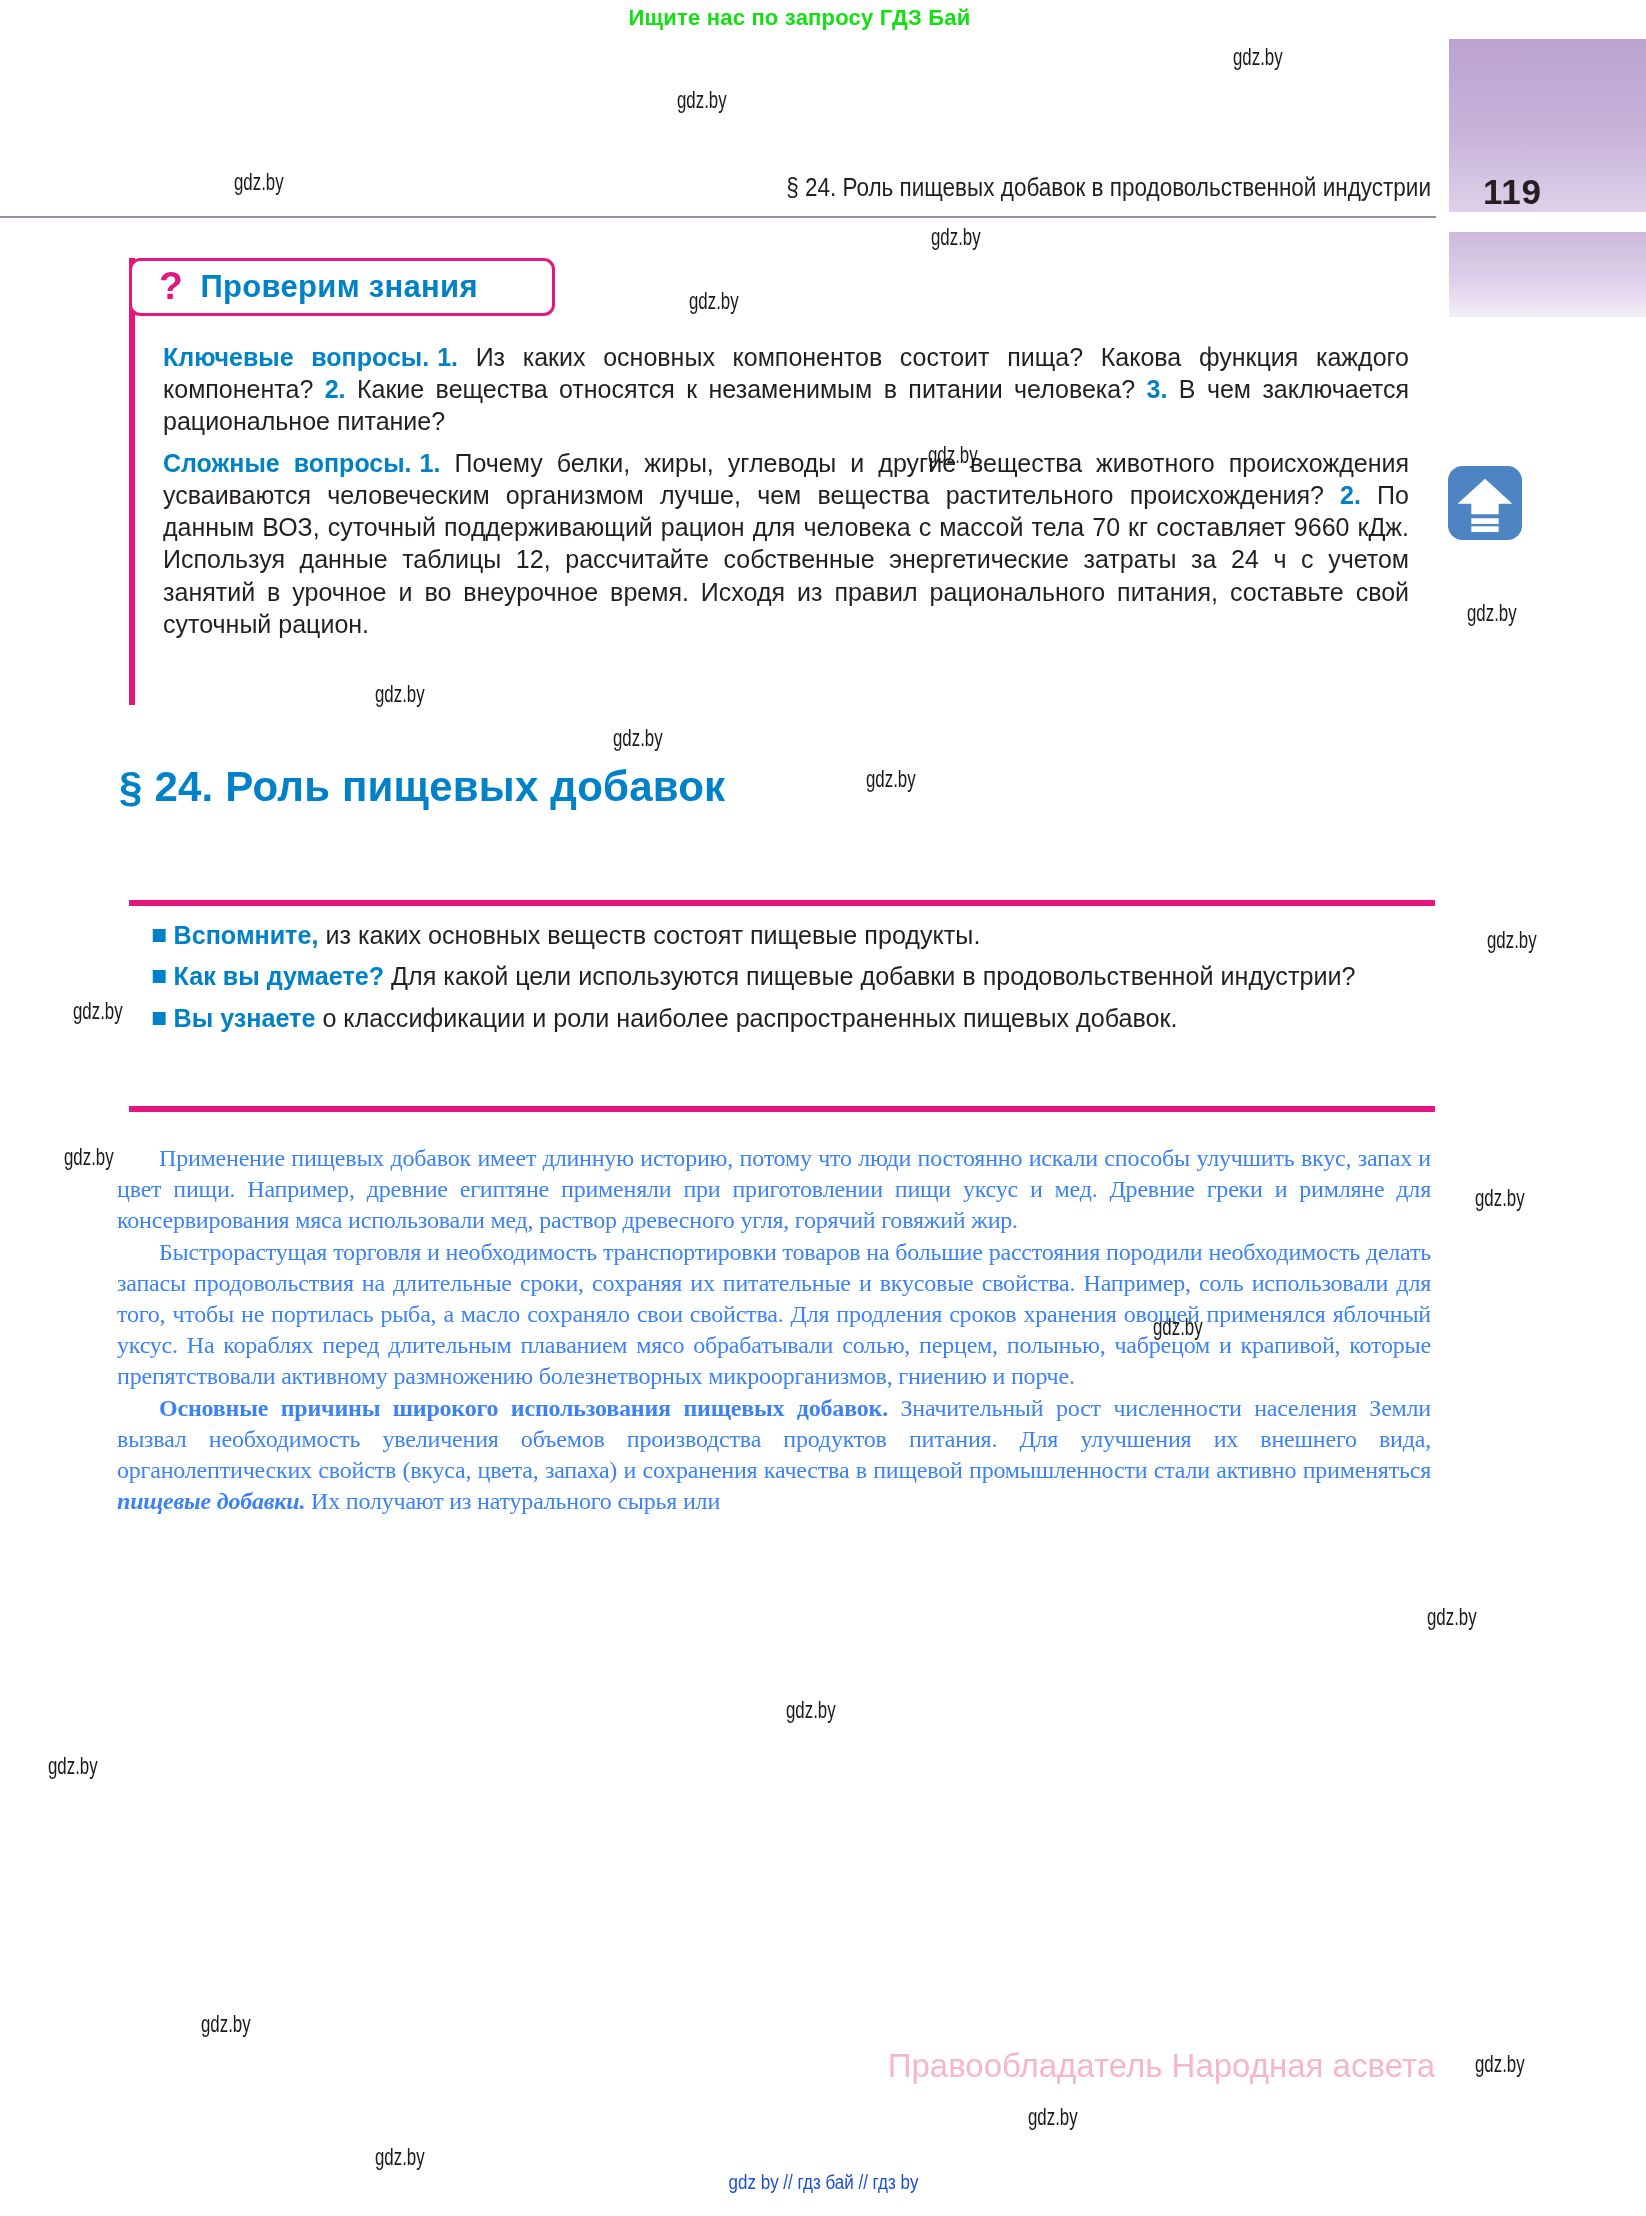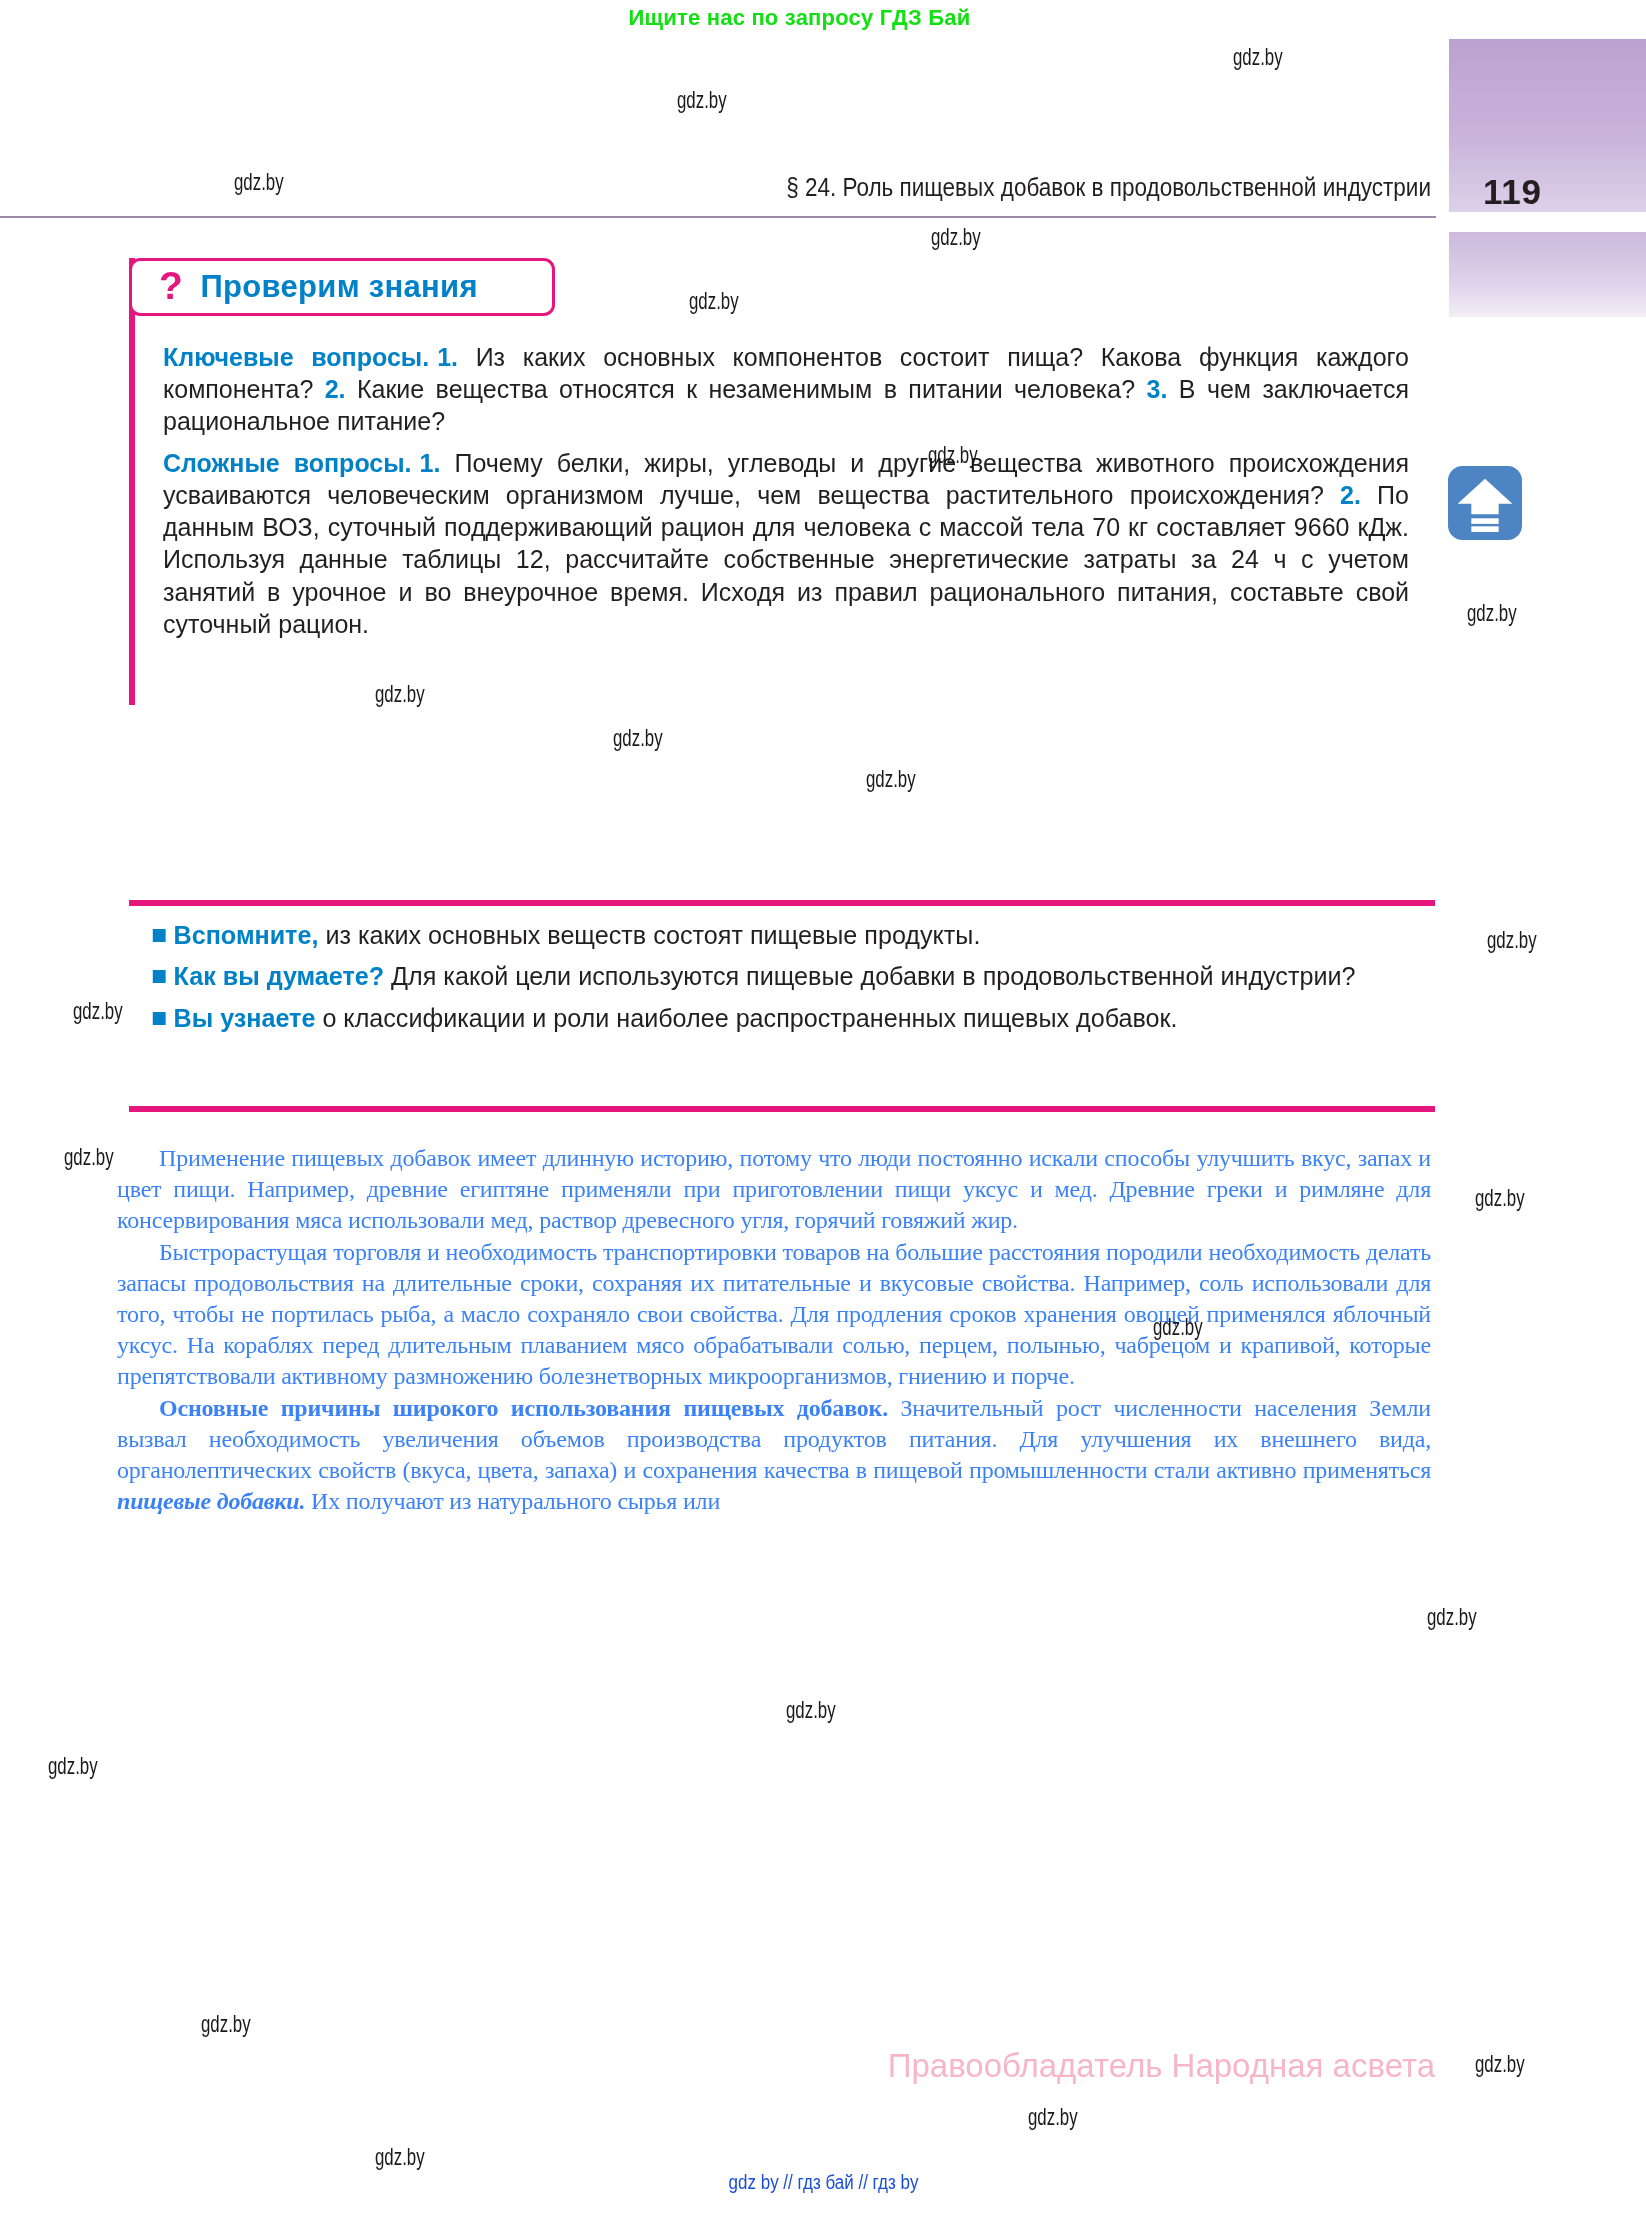--- a/index.html
+++ b/index.html
@@ -222,20 +222,21 @@
   <div class="qpara" id="qpara1">
     <span class="bl">Ключевые вопросы.</span><span class="bl" style="margin-left:.32em">1.</span><span> Из каких основных компонентов состоит пища? Какова функция каждого компонента? </span><span class="bl">2.</span><span> Какие вещества относятся к незаменимым в питании человека? </span><span class="bl">3.</span><span> В чем заключается рациональное питание?</span>
   </div>
 
   <div class="qpara" id="qpara2">
     <span class="bl">Сложные вопросы.</span><span class="bl" style="margin-left:.32em">1.</span><span> Почему белки, жиры, углеводы и другие вещества животного происхождения усваиваются человеческим организмом лучше, чем вещества растительного происхождения? </span><span class="bl">2.</span><span> По данным ВОЗ, суточный поддерживающий рацион для человека с массой тела 70 кг составляет 9660 кДж. Используя данные таблицы 12, рассчитайте собственные энергетические затраты за 24 ч с учетом занятий в урочное и во внеурочное время. Исходя из правил рационального питания, составьте свой суточный рацион.</span>
   </div>
 </div>
 
 <div class="sectitle">
+  <div>§ 24. Роль пищевых добавок</div>
 </div>
 
 <div class="rule-pink" id="rule-pink-top"></div>
 
 <div class="introlist">
   <div class="introitem">
     <span class="sq"></span><span class="bl">Вспомните,</span><span> из каких основных веществ состоят пищевые продукты.</span>
   </div>
   <div class="introitem">
     <span class="sq"></span><span class="bl">Как вы думаете?</span><span> Для какой цели используются пищевые добавки в продовольственной индустрии?</span>

